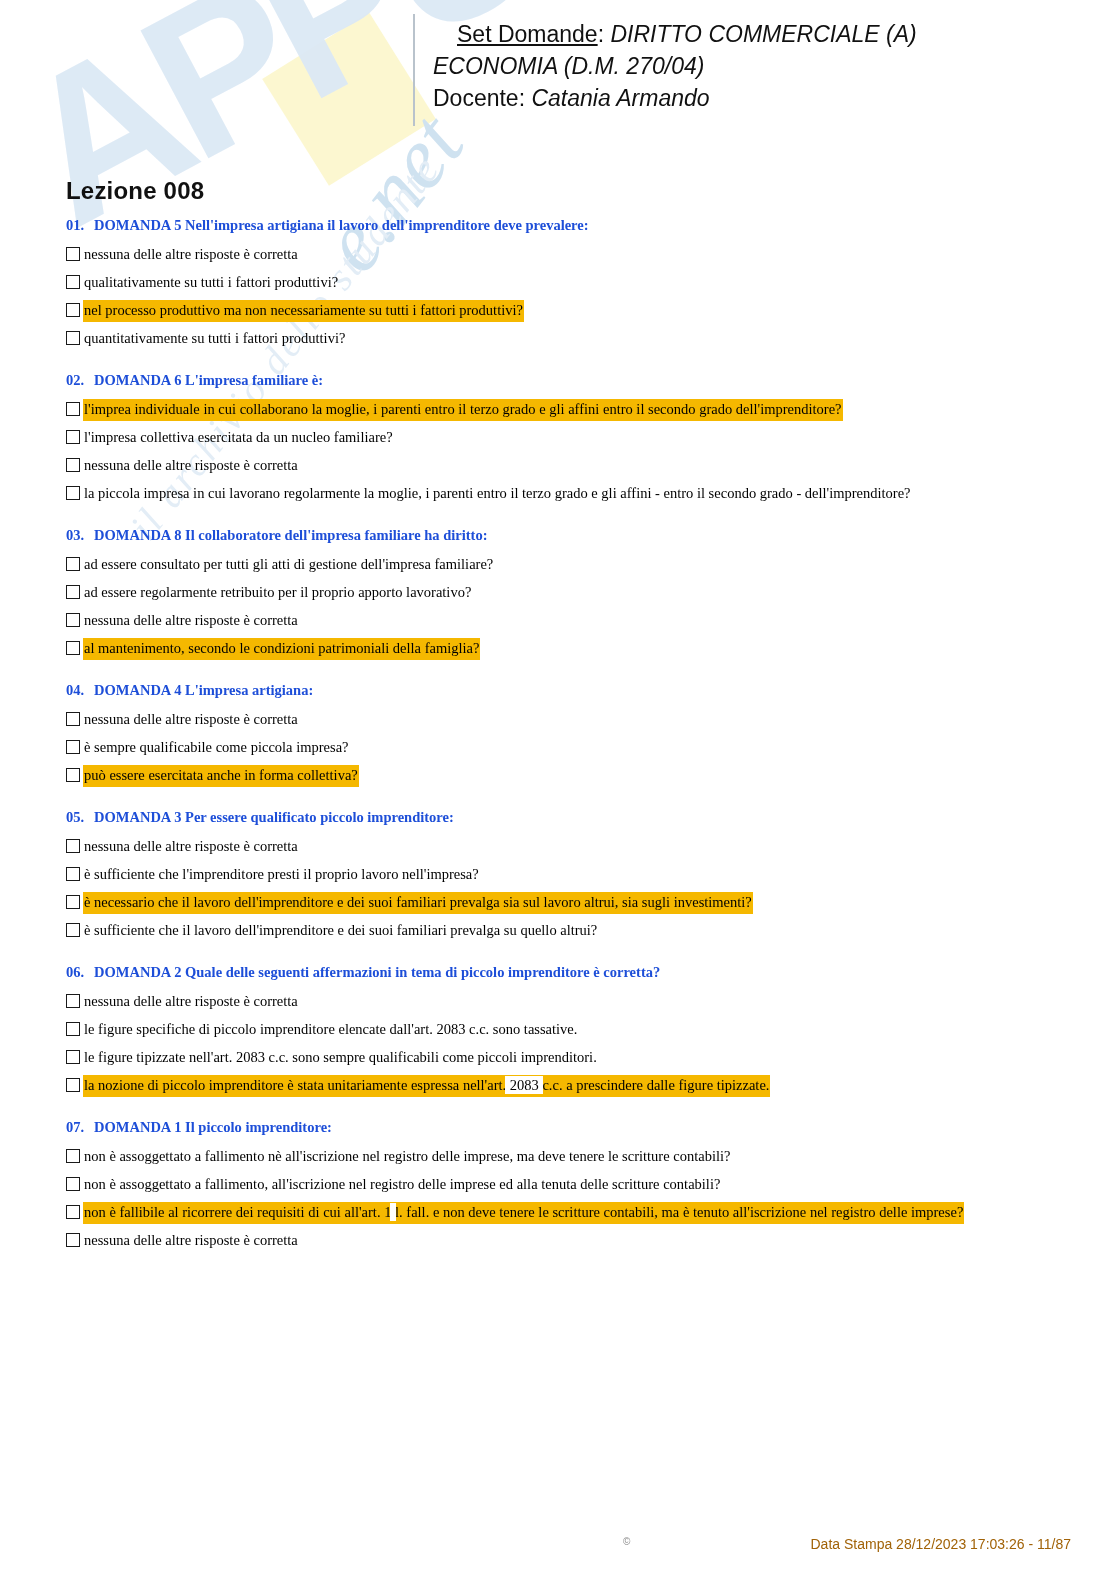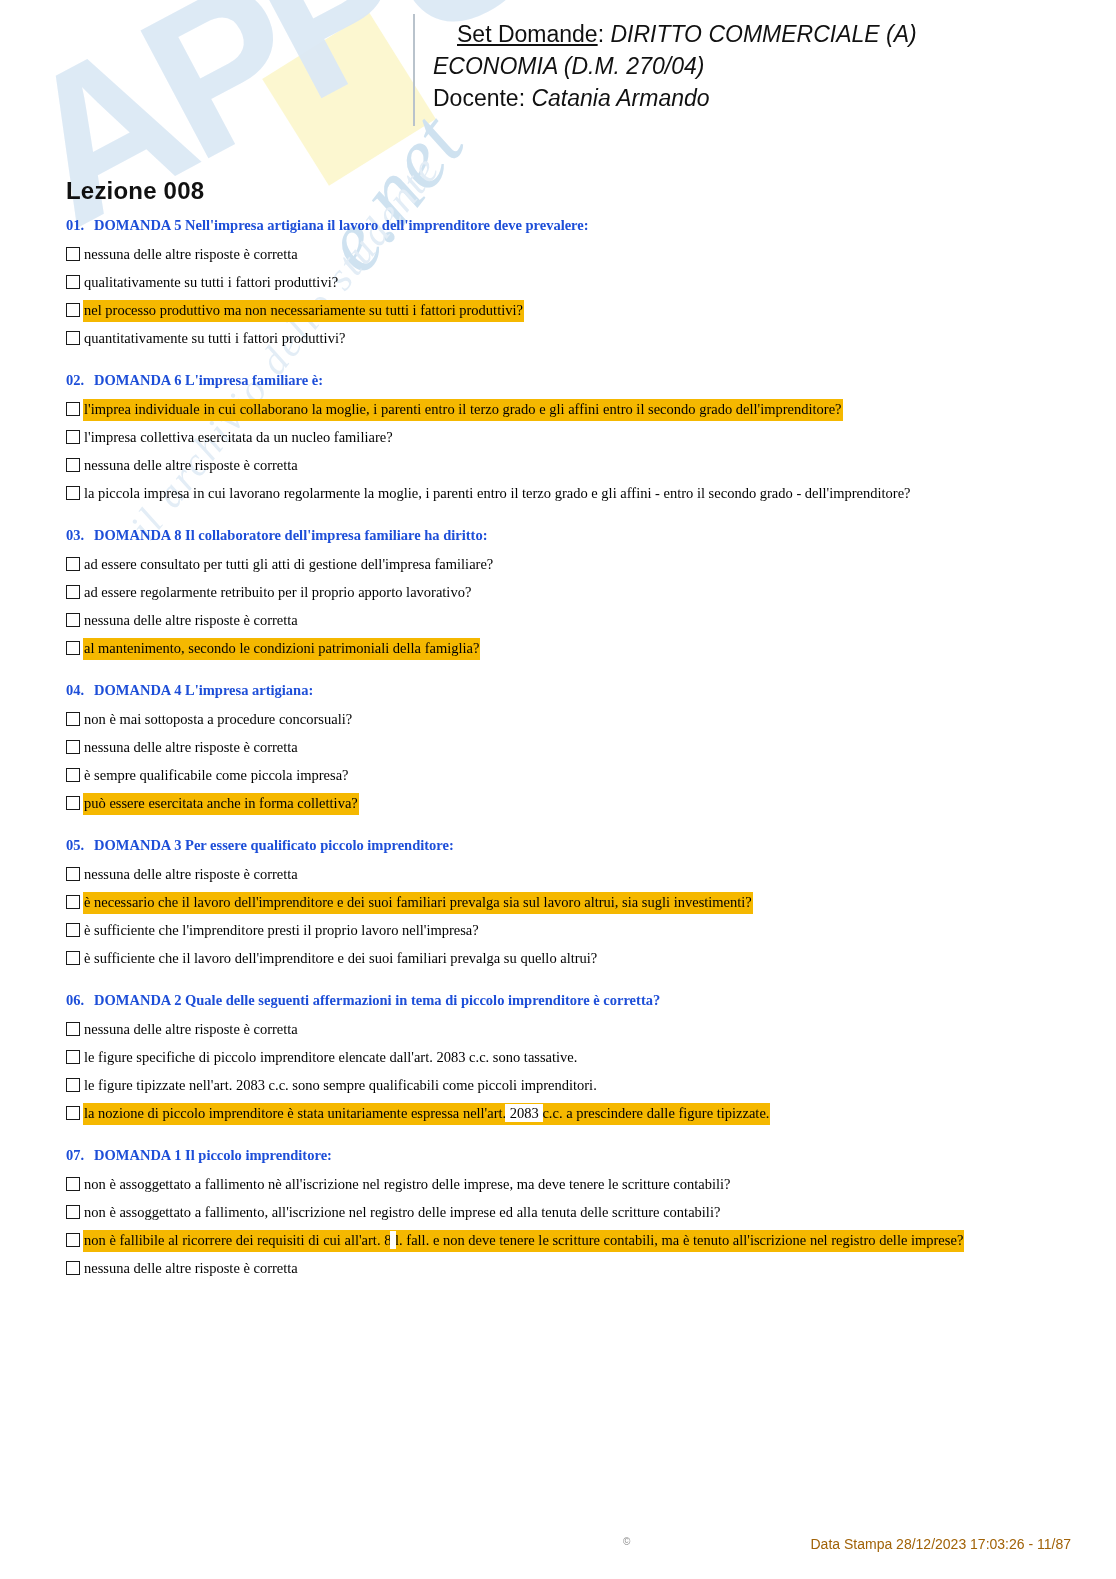--- a/index.html
+++ b/index.html
@@ -294,51 +294,47 @@
           </div>
           <div class="option-row">
             <span class="checkbox"></span>
             <span class="option-text hl">al mantenimento, secondo le condizioni patrimoniali della famiglia?</span>
           </div>
         </div>
         <div class="question-block">
           <div class="question-heading"><span class="q-num">04.</span><span>DOMANDA 4 L'impresa artigiana:</span></div>
           <div class="option-row">
             <span class="checkbox"></span>
-            <span class="option-text">non è mai sottoposta a procedure concorsuali?</span>
-          </div>
-          <div class="option-row">
-            <span class="checkbox"></span>
             <span class="option-text">nessuna delle altre risposte è corretta</span>
           </div>
           <div class="option-row">
             <span class="checkbox"></span>
             <span class="option-text">è sempre qualificabile come piccola impresa?</span>
           </div>
           <div class="option-row">
             <span class="checkbox"></span>
             <span class="option-text hl">può essere esercitata anche in forma collettiva?</span>
           </div>
         </div>
         <div class="question-block">
           <div class="question-heading"><span class="q-num">05.</span><span>DOMANDA 3 Per essere qualificato piccolo imprenditore:</span></div>
           <div class="option-row">
             <span class="checkbox"></span>
             <span class="option-text">nessuna delle altre risposte è corretta</span>
           </div>
           <div class="option-row">
             <span class="checkbox"></span>
+            <span class="option-text">è sufficiente che l'imprenditore presti il proprio lavoro nell'impresa?</span>
+          </div>
+          <div class="option-row">
+            <span class="checkbox"></span>
             <span class="option-text hl">è necessario che il lavoro dell'imprenditore e dei suoi familiari prevalga sia sul lavoro altrui, sia sugli investimenti?</span>
           </div>
           <div class="option-row">
             <span class="checkbox"></span>
-            <span class="option-text">è sufficiente che l'imprenditore presti il proprio lavoro nell'impresa?</span>
-          </div>
-          <div class="option-row">
-            <span class="checkbox"></span>
             <span class="option-text">è sufficiente che il lavoro dell'imprenditore e dei suoi familiari prevalga su quello altrui?</span>
           </div>
         </div>
         <div class="question-block">
           <div class="question-heading"><span class="q-num">06.</span><span>DOMANDA 2 Quale delle seguenti affermazioni in tema di piccolo imprenditore è corretta?</span></div>
           <div class="option-row">
             <span class="checkbox"></span>
             <span class="option-text">nessuna delle altre risposte è corretta</span>
           </div>
           <div class="option-row">
@@ -359,21 +355,21 @@
           <div class="option-row">
             <span class="checkbox"></span>
             <span class="option-text">non è assoggettato a fallimento nè all'iscrizione nel registro delle imprese, ma deve tenere le scritture contabili?</span>
           </div>
           <div class="option-row">
             <span class="checkbox"></span>
             <span class="option-text">non è assoggettato a fallimento, all'iscrizione nel registro delle imprese ed alla tenuta delle scritture contabili?</span>
           </div>
           <div class="option-row">
             <span class="checkbox"></span>
-            <span class="option-text hl"><span>non è fallibile al ricorrere dei requisiti di cui all'art. 8</span><span class="gap"> </span><span>l. fall. e non deve tenere le scritture contabili, ma è tenuto all'iscrizione nel registro delle imprese?</span></span>
+            <span class="option-text hl"><span>non è fallibile al ricorrere dei requisiti di cui all'art. 1</span><span class="gap"> </span><span>l. fall. e non deve tenere le scritture contabili, ma è tenuto all'iscrizione nel registro delle imprese?</span></span>
           </div>
           <div class="option-row">
             <span class="checkbox"></span>
             <span class="option-text">nessuna delle altre risposte è corretta</span>
           </div>
         </div>
       </div>
   </div>
 
   <div id="footer">

